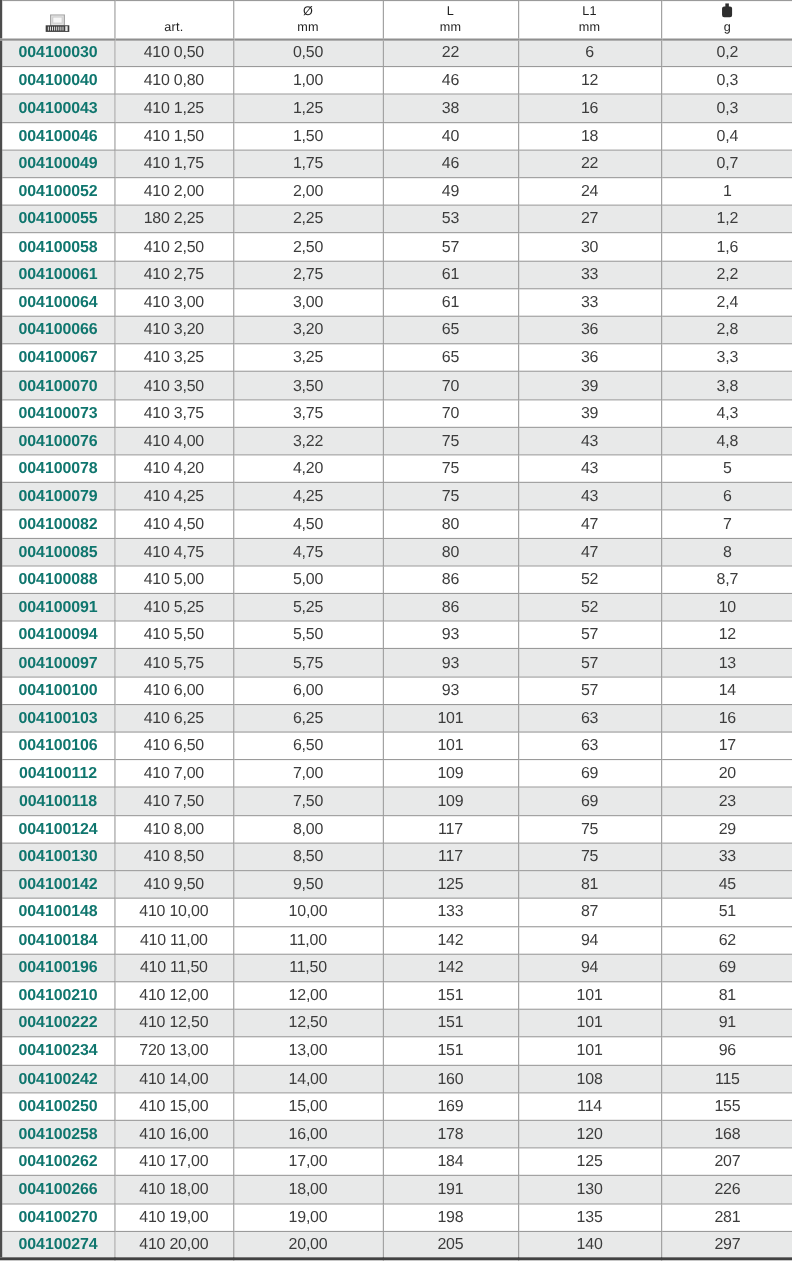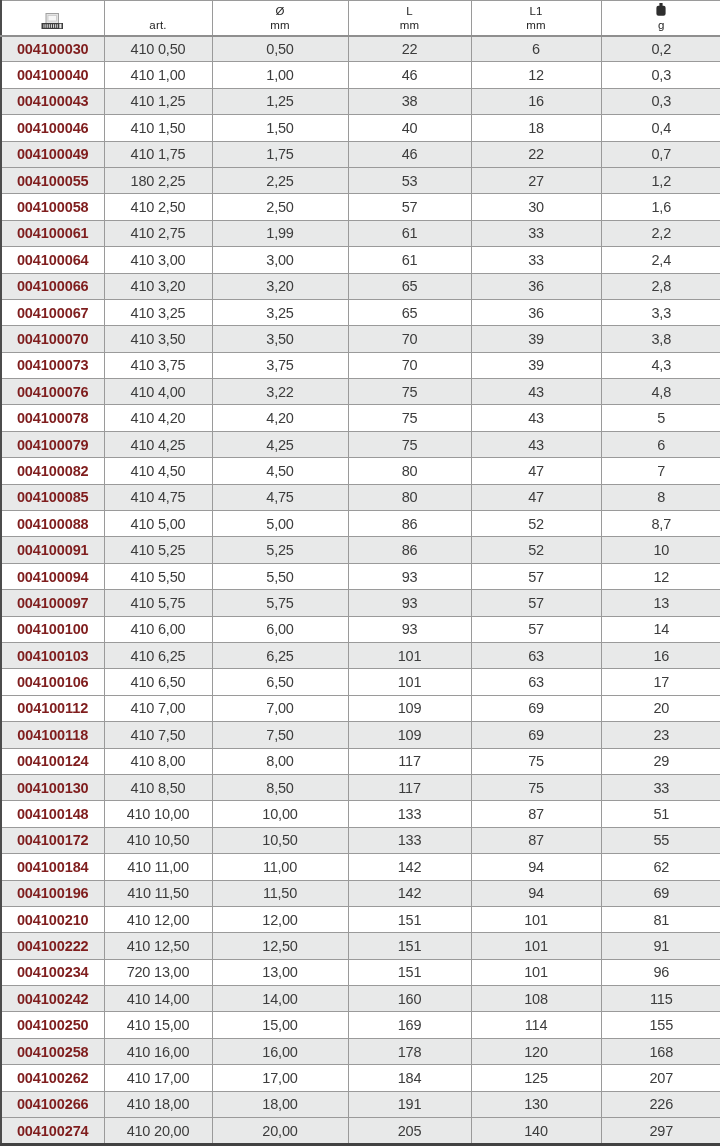--- a/index.html
+++ b/index.html
@@ -64,21 +64,21 @@
     letter-spacing: -0.2px;
     color: #3c3c3c;
     background: #ffffff;
     overflow: hidden;
     white-space: nowrap;
   }
   td:last-child { border-right: none; margin-top: 20px; }
   tr.stripe td { background: #e8e9e9; }
   td.ean {
     font-weight: bold;
-    color: #7f1d1d;
+    color: #0f766e;
     font-size: 14.5px;
     letter-spacing: -0.1px;
   }
 </style>
 </head>
 <body>
 
 <table class="spec-table">
   <colgroup>
     <col class="c1">
@@ -151,21 +151,21 @@
       <tr class="stripe">
         <td class="ean">004100030</td>
         <td>410 0,50</td>
         <td>0,50</td>
         <td>22</td>
         <td>6</td>
         <td>0,2</td>
       </tr>
       <tr>
         <td class="ean">004100040</td>
-        <td>410 1,00</td>
+        <td>410 0,80</td>
         <td>1,00</td>
         <td>46</td>
         <td>12</td>
         <td>0,3</td>
       </tr>
       <tr class="stripe">
         <td class="ean">004100043</td>
         <td>410 1,25</td>
         <td>1,25</td>
         <td>38</td>
@@ -181,40 +181,48 @@
         <td>0,4</td>
       </tr>
       <tr class="stripe">
         <td class="ean">004100049</td>
         <td>410 1,75</td>
         <td>1,75</td>
         <td>46</td>
         <td>22</td>
         <td>0,7</td>
       </tr>
+      <tr>
+        <td class="ean">004100052</td>
+        <td>410 2,00</td>
+        <td>2,00</td>
+        <td>49</td>
+        <td>24</td>
+        <td>1</td>
+      </tr>
       <tr class="stripe">
         <td class="ean">004100055</td>
         <td>180 2,25</td>
         <td>2,25</td>
         <td>53</td>
         <td>27</td>
         <td>1,2</td>
       </tr>
       <tr>
         <td class="ean">004100058</td>
         <td>410 2,50</td>
         <td>2,50</td>
         <td>57</td>
         <td>30</td>
         <td>1,6</td>
       </tr>
       <tr class="stripe">
         <td class="ean">004100061</td>
         <td>410 2,75</td>
-        <td>1,99</td>
+        <td>2,75</td>
         <td>61</td>
         <td>33</td>
         <td>2,2</td>
       </tr>
       <tr>
         <td class="ean">004100064</td>
         <td>410 3,00</td>
         <td>3,00</td>
         <td>61</td>
         <td>33</td>
@@ -373,36 +381,36 @@
         <td>29</td>
       </tr>
       <tr class="stripe">
         <td class="ean">004100130</td>
         <td>410 8,50</td>
         <td>8,50</td>
         <td>117</td>
         <td>75</td>
         <td>33</td>
       </tr>
+      <tr class="stripe">
+        <td class="ean">004100142</td>
+        <td>410 9,50</td>
+        <td>9,50</td>
+        <td>125</td>
+        <td>81</td>
+        <td>45</td>
+      </tr>
       <tr>
         <td class="ean">004100148</td>
         <td>410 10,00</td>
         <td>10,00</td>
         <td>133</td>
         <td>87</td>
         <td>51</td>
       </tr>
-      <tr class="stripe">
-        <td class="ean">004100172</td>
-        <td>410 10,50</td>
-        <td>10,50</td>
-        <td>133</td>
-        <td>87</td>
-        <td>55</td>
-      </tr>
       <tr>
         <td class="ean">004100184</td>
         <td>410 11,00</td>
         <td>11,00</td>
         <td>142</td>
         <td>94</td>
         <td>62</td>
       </tr>
       <tr class="stripe">
         <td class="ean">004100196</td>
@@ -469,20 +477,28 @@
         <td>207</td>
       </tr>
       <tr class="stripe">
         <td class="ean">004100266</td>
         <td>410 18,00</td>
         <td>18,00</td>
         <td>191</td>
         <td>130</td>
         <td>226</td>
       </tr>
+      <tr>
+        <td class="ean">004100270</td>
+        <td>410 19,00</td>
+        <td>19,00</td>
+        <td>198</td>
+        <td>135</td>
+        <td>281</td>
+      </tr>
       <tr class="stripe">
         <td class="ean">004100274</td>
         <td>410 20,00</td>
         <td>20,00</td>
         <td>205</td>
         <td>140</td>
         <td>297</td>
       </tr>
     </tbody>
 </table>

